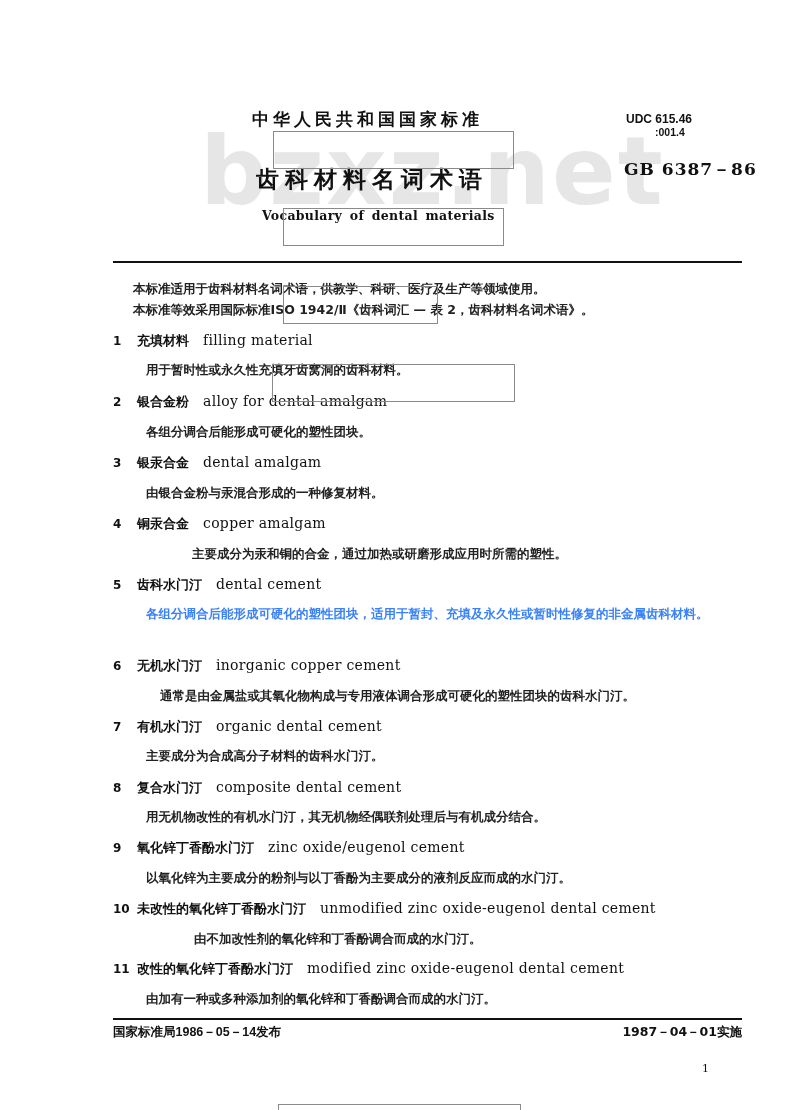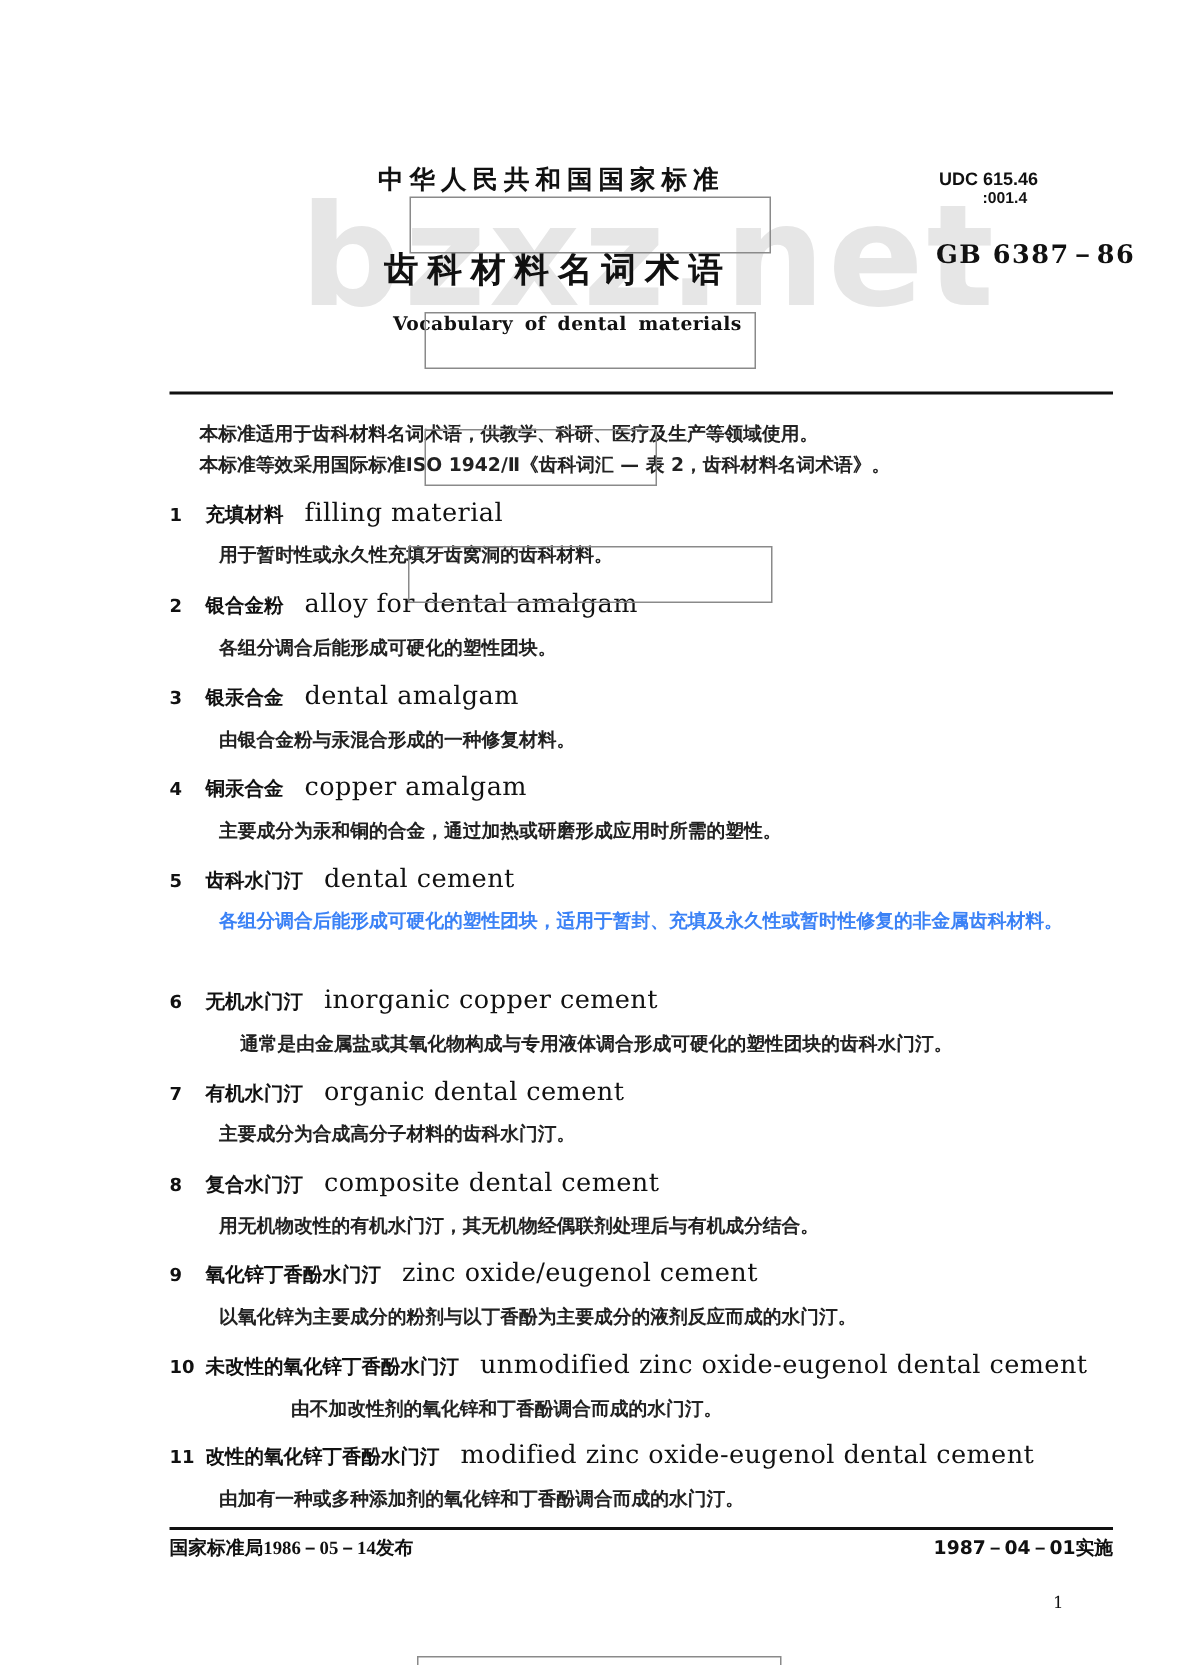--- a/index.html
+++ b/index.html
@@ -30,30 +30,30 @@
   .udc .l2 { padding-left:29px; font-size:10.5px; }
   .gb { left:624px; top:158px; font-family:"DejaVu Serif", serif; font-weight:bold; font-size:17px; letter-spacing:1px; }
   .rule { left:113px; width:629px; height:0; border-top:2px solid #111; }
   .para {
     left:133px; font-family:"DejaVu Sans", sans-serif; font-size:12.5px; font-weight:bold;
     color:#222; white-space:nowrap;
   }
   .term { left:113px; font-size:13.5px; white-space:nowrap; z-index:1; }
   .term .num { display:inline-block; width:24px; font-family:"DejaVu Sans", sans-serif; font-weight:bold; font-size:12px; }
   .term .cn { font-family:"DejaVu Sans", sans-serif; font-weight:bold; font-size:13px; margin-right:14px; }
-  .term .en { font-family:"DejaVu Serif", serif; font-size:17px; letter-spacing:0.3px; }
+  .term .en { font-family:"DejaVu Serif", serif; font-size:14px; letter-spacing:0.3px; }
   .def {
     left:146px; font-family:"DejaVu Sans", sans-serif; font-size:12.5px; font-weight:bold;
     color:#222; white-space:nowrap; z-index:1;
   }
   .def-wrap {
     left:113px; width:640px; font-family:"DejaVu Sans", sans-serif; font-size:12.5px; font-weight:bold;
     color:#3b82f6; line-height:25px; text-indent:33px; z-index:1;
   }
-  .footer-left { left:113px; top:1024px; font-family:Liberation Serif, serif; font-weight:bold; font-size:12.5px; }
+  .footer-left { left:113px; top:1024px; font-family:Liberation Sans, sans-serif; font-weight:bold; font-size:12.5px; }
   .footer-right { left:620px; top:1024px; width:122px; text-align:right; font-family:"DejaVu Sans", sans-serif; font-weight:bold; font-size:12.5px; }
   .pagenum { left:702px; top:1062px; font-family:"DejaVu Serif", serif; font-size:11px; }
 </style>
 </head>
 <body>
 
 <div class="watermark">bzxz.net</div>
 
 <div class="abs header-cn">中华人民共和国国家标准</div>
 <div class="abs title-cn">齿科材料名词术语</div>
@@ -87,21 +87,21 @@
 <div class="abs def" style="top:424px;">各组分调合后能形成可硬化的塑性团块。</div>
 
 <div class="abs term" style="top:454px;">
   <span class="num">3</span><span class="cn">银汞合金</span><span class="en">dental amalgam</span>
 </div>
 <div class="abs def" style="top:485px;">由银合金粉与汞混合形成的一种修复材料。</div>
 
 <div class="abs term" style="top:515px;">
   <span class="num">4</span><span class="cn">铜汞合金</span><span class="en">copper amalgam</span>
 </div>
-<div class="abs def" style="top:546px;">主要成分为汞和铜的合金，通过加热或研磨形成应用时所需的塑性。</div>
+<div class="abs def" style="top:546px;margin-left:46px;">主要成分为汞和铜的合金，通过加热或研磨形成应用时所需的塑性。</div>
 
 <div class="abs term" style="top:576px;">
   <span class="num">5</span><span class="cn">齿科水门汀</span><span class="en">dental cement</span>
 </div>
 <div class="abs def-wrap" style="top:601px;">各组分调合后能形成可硬化的塑性团块，适用于暂封、充填及永久性或暂时性修复的非金属齿科材料。</div>
 
 <div class="abs term" style="top:657px;">
   <span class="num">6</span><span class="cn">无机水门汀</span><span class="en">inorganic copper cement</span>
 </div>
 <div class="abs def" style="top:688px;margin-left:14px;">通常是由金属盐或其氧化物构成与专用液体调合形成可硬化的塑性团块的齿科水门汀。</div>

